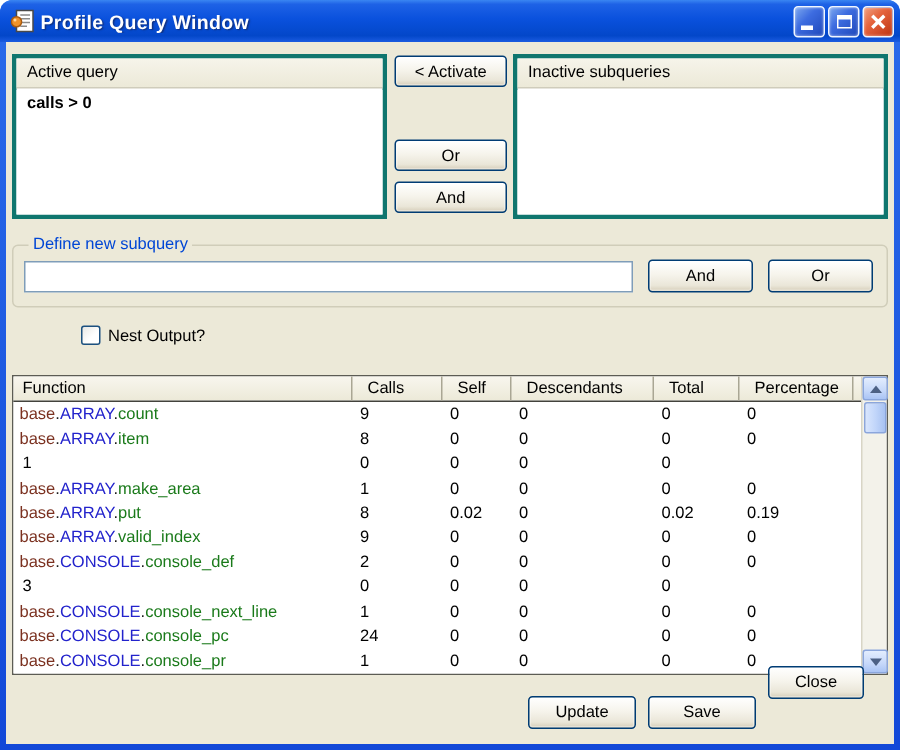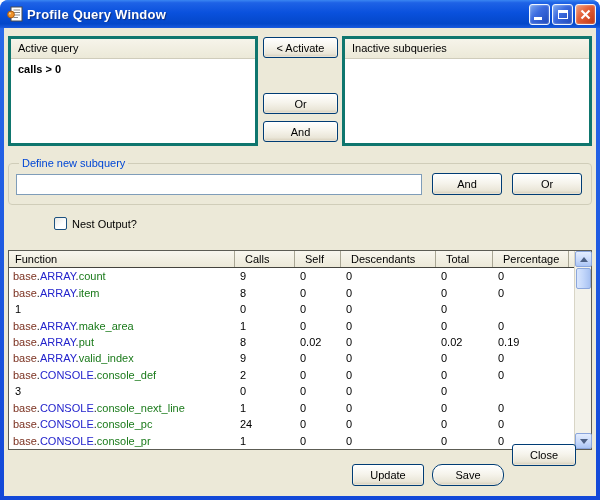--- a/index.html
+++ b/index.html
@@ -132,21 +132,21 @@
   .tri-up { width:0; height:0; border-left:4px solid transparent; border-right:4px solid transparent; border-bottom:5px solid #4D6185; }
   .tri-down { width:0; height:0; border-left:4px solid transparent; border-right:4px solid transparent; border-top:5px solid #4D6185; }
   .sb-thumb {
     position:absolute; left:1px; top:17px; width:15px; height:21px;
     border:1px solid #8ba6dc; border-radius:2px;
     background:linear-gradient(90deg,#d9e6fd 0%,#c2d6fa 50%,#a8c2f2 100%);
   }
 
   
   .btn-update { left:348px; top:436px; width:72px; height:22px; }
-  .btn-save   { left:428px; top:436px; width:72px; height:22px;border-radius:10px; }
+  .btn-save   { left:428px; top:436px; width:72px; height:22px; }
   .btn-close  { left:508px; top:416px; width:64px; height:22px; }
 </style>
 </head>
 <body>
 
 <div class="window">
 
   <div class="titlebar">
     <svg class="title-icon" viewBox="0 0 16 16">
       <rect x="4" y="1" width="11" height="14" fill="#ffffff" stroke="#4a4a4a" stroke-width="1"></rect>

